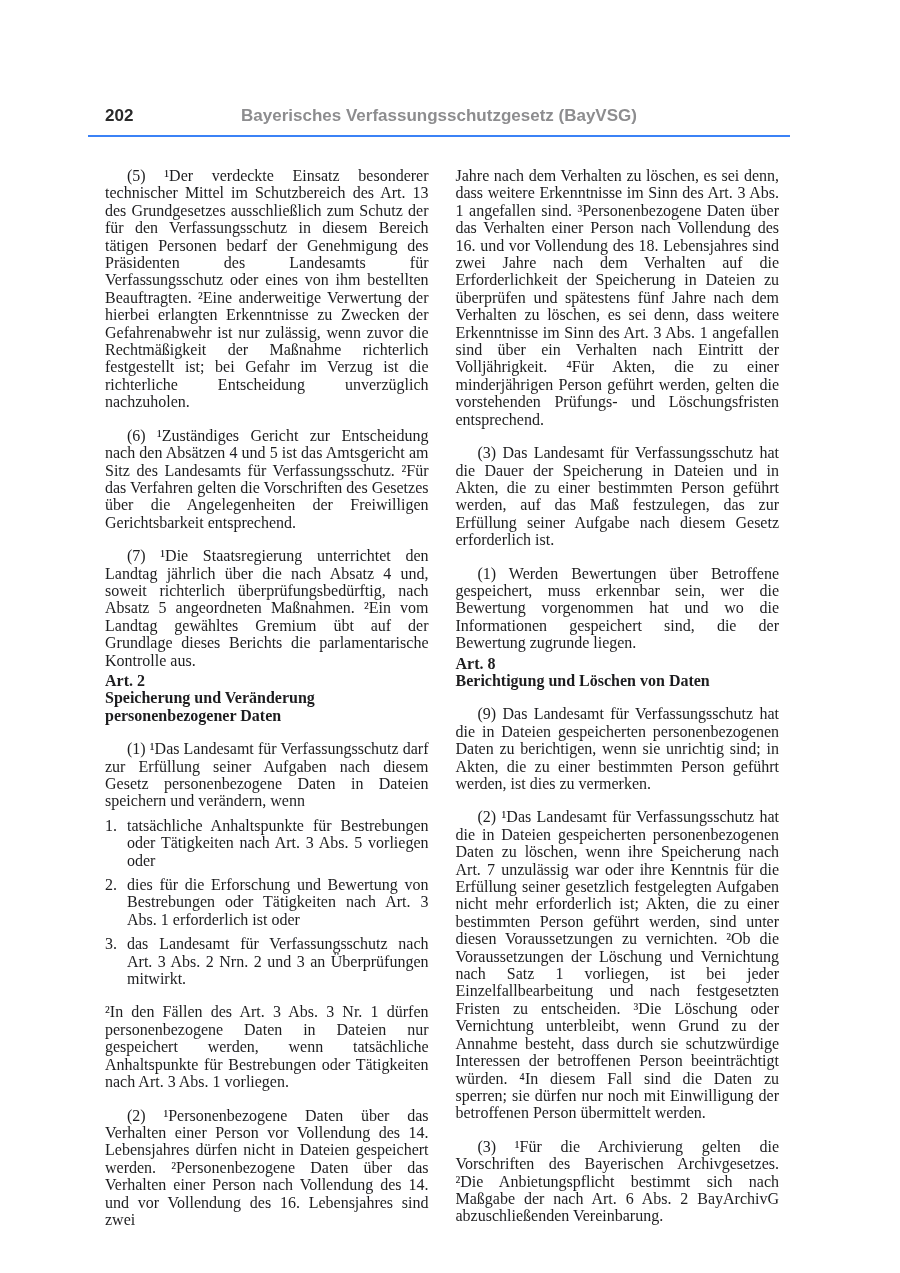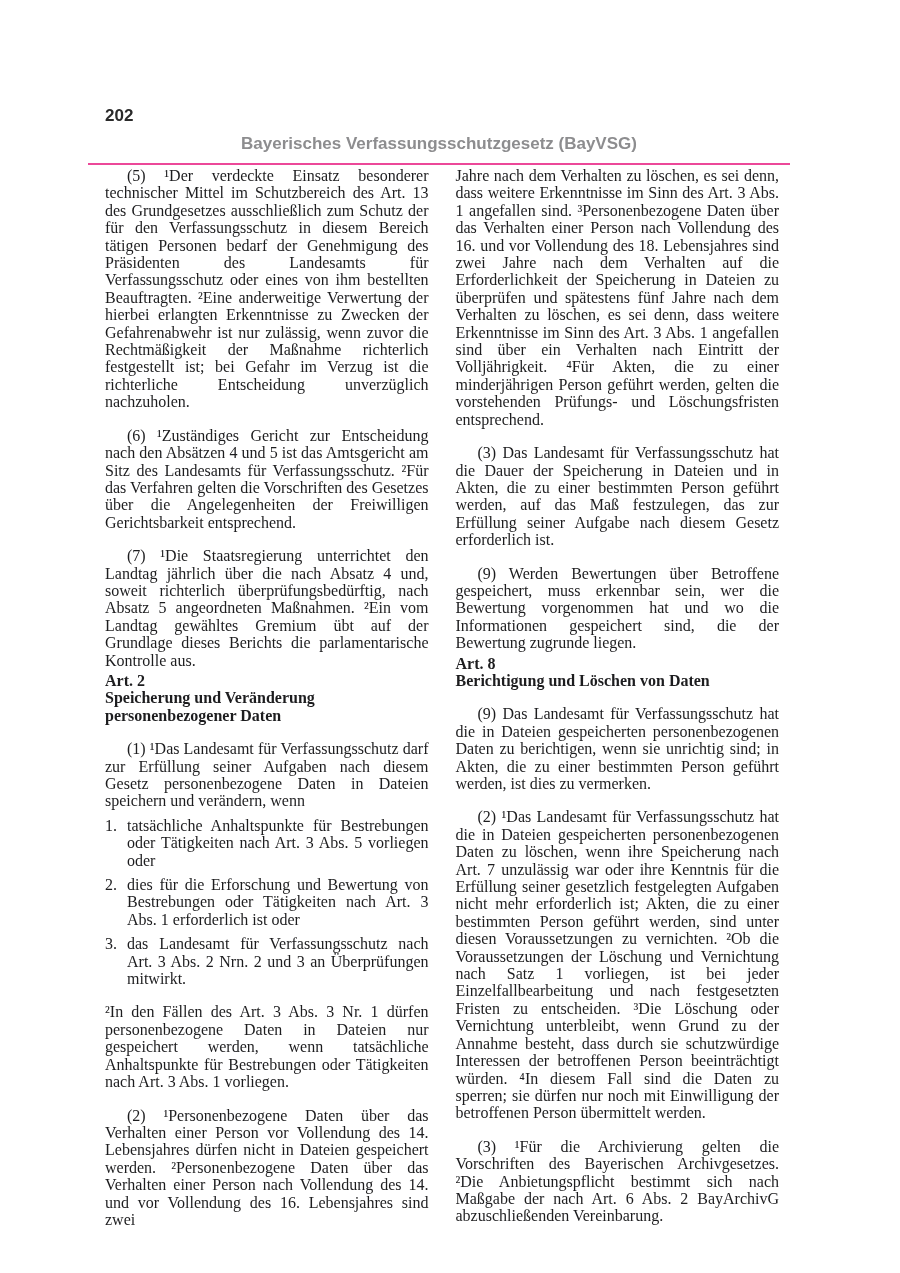--- a/index.html
+++ b/index.html
@@ -14,39 +14,38 @@
   }
   .page { position: absolute; inset: 0; background: #fff; }
 
   
   .page-header {
     position: absolute;
     top: 106px;
     left: 88px;
     width: 702px;
     padding-bottom: 9px;
-    border-bottom: 2px solid #ec4899;
+    border-bottom: 2px solid #3b82f6;
   }
   .page-number {
     position: absolute;
     left: 17px;
     top: 0;
     font-weight: bold;
     font-size: 17px;
     color: #2a2a2a;
     font-family: "Liberation Sans", sans-serif;
   }
   .page-title {
     display: block;
     text-align: center;
     font-weight: bold;
     font-size: 17px;
     color: #8d8d8f;
     font-family: "Liberation Sans", sans-serif;
-    margin-top: 28px;
   }
 
   
   .columns {
     position: absolute;
     top: 167px;
     left: 105px;
     width: 674px;
     display: flex;
     gap: 27px;
@@ -114,21 +113,21 @@
         <span class="list-text">das Landesamt für Verfassungsschutz nach Art. 3 Abs. 2 Nrn. 2 und 3 an Überprüfungen mitwirkt.</span>
       </div>
 
       <p class="para">²In den Fällen des Art. 3 Abs. 3 Nr. 1 dürfen personenbezogene Daten in Dateien nur gespeichert werden, wenn tatsächliche Anhaltspunkte für Bestrebungen oder Tätigkeiten nach Art. 3 Abs. 1 vorliegen.</p>
       <p class="para indent">(2) ¹Personenbezogene Daten über das Verhalten einer Person vor Vollendung des 14. Lebensjahres dürfen nicht in Dateien gespeichert werden. ²Personenbezogene Daten über das Verhalten einer Person nach Vollendung des 14. und vor Vollendung des 16. Lebensjahres sind zwei</p>
     </section>
 
     <section class="column">
       <p class="para first">Jahre nach dem Verhalten zu löschen, es sei denn, dass weitere Erkenntnisse im Sinn des Art. 3 Abs. 1 angefallen sind. ³Personenbezogene Daten über das Verhalten einer Person nach Vollendung des 16. und vor Vollendung des 18. Lebensjahres sind zwei Jahre nach dem Verhalten auf die Erforderlichkeit der Speicherung in Dateien zu überprüfen und spätestens fünf Jahre nach dem Verhalten zu löschen, es sei denn, dass weitere Erkenntnisse im Sinn des Art. 3 Abs. 1 angefallen sind über ein Verhalten nach Eintritt der Volljährigkeit. ⁴Für Akten, die zu einer minderjährigen Person geführt werden, gelten die vorstehenden Prüfungs- und Löschungsfristen entsprechend.</p>
       <p class="para indent">(3) Das Landesamt für Verfassungsschutz hat die Dauer der Speicherung in Dateien und in Akten, die zu einer bestimmten Person geführt werden, auf das Maß festzulegen, das zur Erfüllung seiner Aufgabe nach diesem Gesetz erforderlich ist.</p>
-      <p class="para indent">(9) Werden Bewertungen über Betroffene gespeichert, muss erkennbar sein, wer die Bewertung vorgenommen hat und wo die Informationen gespeichert sind, die der Bewertung zugrunde liegen.</p>
+      <p class="para indent">(1) Werden Bewertungen über Betroffene gespeichert, muss erkennbar sein, wer die Bewertung vorgenommen hat und wo die Informationen gespeichert sind, die der Bewertung zugrunde liegen.</p>
 
       <div class="article-heading">
         <span class="art-no">Art. 8</span>
         <span class="art-sub">Berichtigung und Löschen von Daten</span>
       </div>
 
       <p class="para indent">(9) Das Landesamt für Verfassungsschutz hat die in Dateien gespeicherten personenbezogenen Daten zu berichtigen, wenn sie unrichtig sind; in Akten, die zu einer bestimmten Person geführt werden, ist dies zu vermerken.</p>
       <p class="para indent">(2) ¹Das Landesamt für Verfassungsschutz hat die in Dateien gespeicherten personenbezogenen Daten zu löschen, wenn ihre Speicherung nach Art. 7 unzulässig war oder ihre Kenntnis für die Erfüllung seiner gesetzlich festgelegten Aufgaben nicht mehr erforderlich ist; Akten, die zu einer bestimmten Person geführt werden, sind unter diesen Voraussetzungen zu vernichten. ²Ob die Voraussetzungen der Löschung und Vernichtung nach Satz 1 vorliegen, ist bei jeder Einzelfallbearbeitung und nach festgesetzten Fristen zu entscheiden. ³Die Löschung oder Vernichtung unterbleibt, wenn Grund zu der Annahme besteht, dass durch sie schutzwürdige Interessen der betroffenen Person beeinträchtigt würden. ⁴In diesem Fall sind die Daten zu sperren; sie dürfen nur noch mit Einwilligung der betroffenen Person übermittelt werden.</p>
       <p class="para indent">(3) ¹Für die Archivierung gelten die Vorschriften des Bayerischen Archivgesetzes. ²Die Anbietungspflicht bestimmt sich nach Maßgabe der nach Art. 6 Abs. 2 BayArchivG abzuschließenden Vereinbarung.</p>
     </section>

